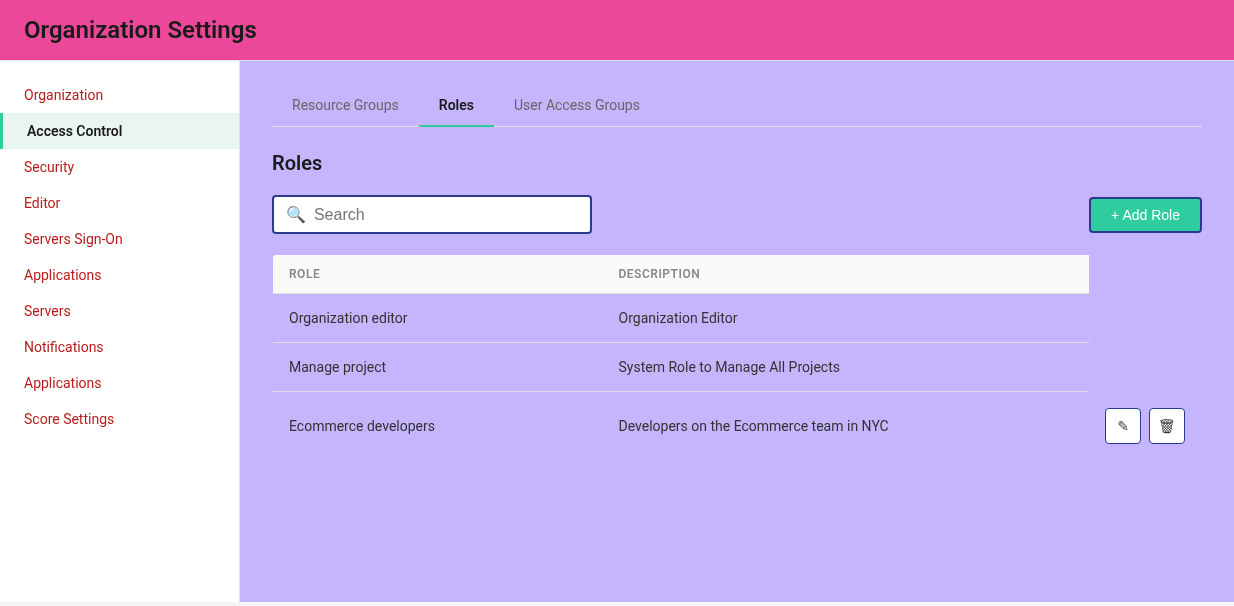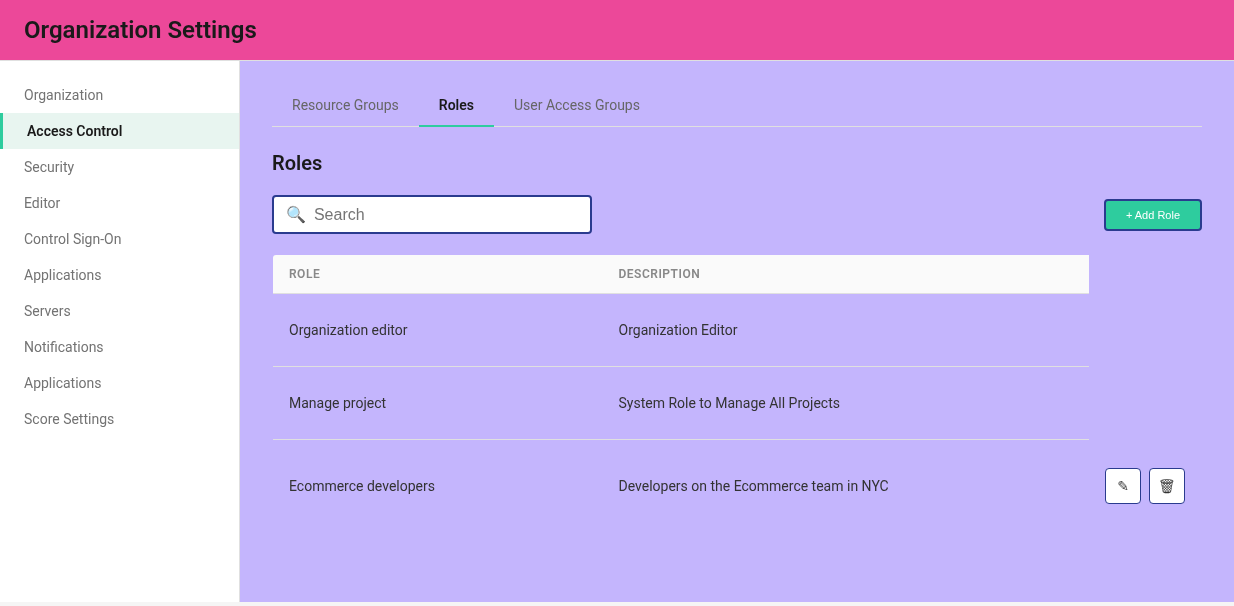--- a/index.html
+++ b/index.html
@@ -26,21 +26,21 @@
     .sidebar {
       width: 240px;
       background: #fff;
       border-right: 1px solid #e0e0e0;
       padding: 16px 0;
       flex-shrink: 0;
     }
     .sidebar-item {
       padding: 10px 24px;
       cursor: pointer;
-      color: #737373;
+      color: #b91c1c;
       font-size: 14px;
     }
     .sidebar-item.active {
       background: #e8f5f0;
       color: #1a1a1a;
       font-weight: 600;
       border-left: 3px solid #2ecc9e;
     }
     .main-content {
       flex: 1;
@@ -98,21 +98,21 @@
       font-size: 16px;
       color: #888;
       background: transparent;
     }
     .add-role-btn {
       background: #2ecc9e;
       color: #fff;
       border: 2px solid #2a3b8f;
       border-radius: 4px;
       padding: 8px 20px;
-      font-size: 11px;
+      font-size: 14px;
       font-weight: 500;
       cursor: pointer;
       display: flex;
       align-items: center;
       gap: 6px;
     }
     .roles-table {
       width: 100%;
       border-collapse: collapse;
       border: 1px solid #e0e0e0;
@@ -126,21 +126,21 @@
       text-align: left;
       padding: 12px 16px;
       font-size: 12px;
       font-weight: 600;
       color: #888;
       letter-spacing: 0.5px;
       text-transform: uppercase;
       border-bottom: 1px solid #e0e0e0;
     }
     .roles-table td {
-      padding: 28px 16px;
+      padding: 16px 16px;
       border-bottom: 1px solid #e0e0e0;
       color: #333;
       font-size: 14px;
     }
     .roles-table tr:last-child td {
       border-bottom: none;
     }
     .row-actions {
       display: flex;
       gap: 8px;
@@ -170,21 +170,21 @@
 </div>
 
 <div class="layout">
 
   <nav class="sidebar">
 
   <div class="sidebar-item">Organization</div>
       <div class="sidebar-item active">Access Control</div>
       <div class="sidebar-item">Security</div>
       <div class="sidebar-item">Editor</div>
-      <div class="sidebar-item">Control Sign-On</div>
+      <div class="sidebar-item">Servers Sign-On</div>
       <div class="sidebar-item">Applications</div>
       <div class="sidebar-item">Servers</div>
       <div class="sidebar-item">Notifications</div>
       <div class="sidebar-item">Applications</div>
       <div class="sidebar-item">Score Settings</div>
     </nav>
 
   <div class="main-content">
 
     <div class="tabs">

